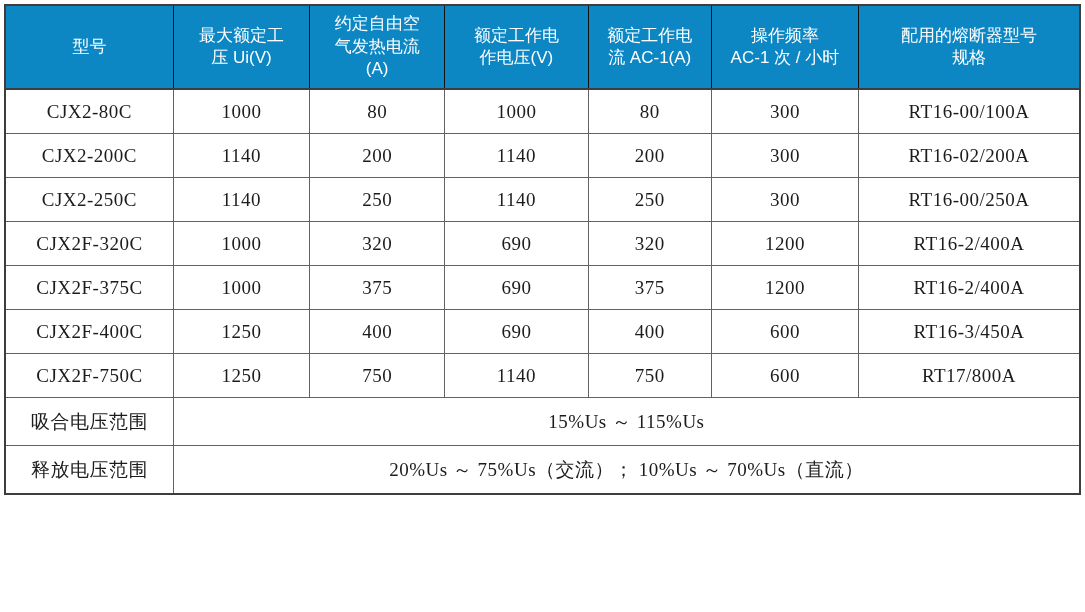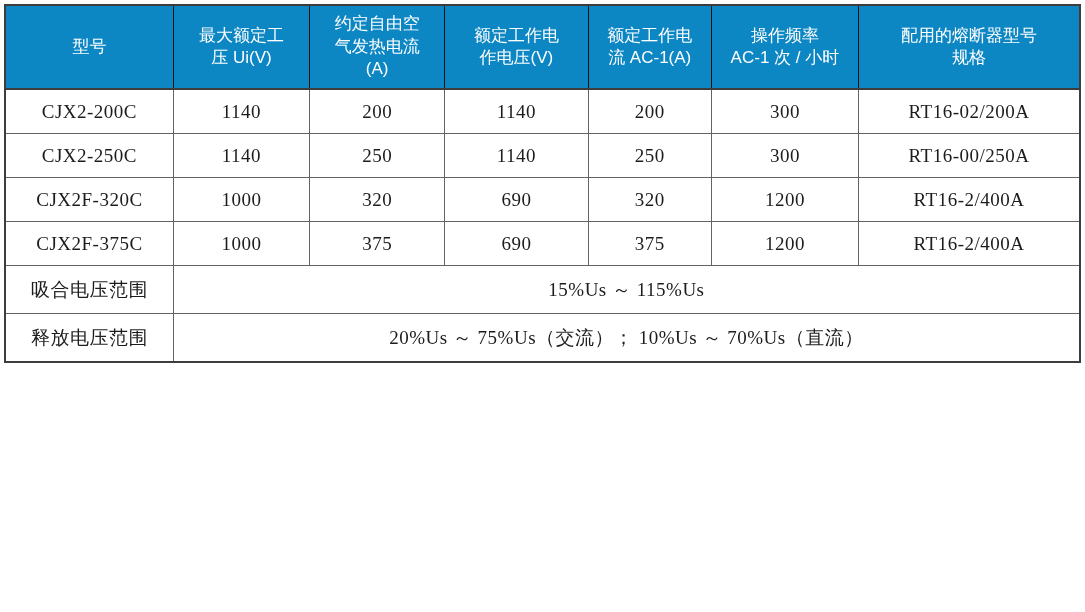--- a/index.html
+++ b/index.html
@@ -91,20 +91,29 @@
           <th>额定工作电
 流 AC-1(A)</th>
           <th>操作频率
 AC-1 次 / 小时</th>
           <th>配用的熔断器型号
 规格</th>
         </tr>
     </thead>
     <tbody>
         <tr>
+          <td>CJX2-80C</td>
+          <td>1000</td>
+          <td>80</td>
+          <td>1000</td>
+          <td>80</td>
+          <td>300</td>
+          <td>RT16-00/100A</td>
+        </tr>
+        <tr>
           <td>CJX2-200C</td>
           <td>1140</td>
           <td>200</td>
           <td>1140</td>
           <td>200</td>
           <td>300</td>
           <td>RT16-02/200A</td>
         </tr>
         <tr>
           <td>CJX2-250C</td>
@@ -126,20 +135,38 @@
         </tr>
         <tr>
           <td>CJX2F-375C</td>
           <td>1000</td>
           <td>375</td>
           <td>690</td>
           <td>375</td>
           <td>1200</td>
           <td>RT16-2/400A</td>
         </tr>
+        <tr>
+          <td>CJX2F-400C</td>
+          <td>1250</td>
+          <td>400</td>
+          <td>690</td>
+          <td>400</td>
+          <td>600</td>
+          <td>RT16-3/450A</td>
+        </tr>
+        <tr>
+          <td>CJX2F-750C</td>
+          <td>1250</td>
+          <td>750</td>
+          <td>1140</td>
+          <td>750</td>
+          <td>600</td>
+          <td>RT17/800A</td>
+        </tr>
         <tr class="footer-row">
           <td>吸合电压范围</td>
           <td class="footer-value" colspan="6">15%Us ～ 115%Us</td>
         </tr>
         <tr class="footer-row">
           <td>释放电压范围</td>
           <td class="footer-value" colspan="6">20%Us ～ 75%Us（交流）； 10%Us ～ 70%Us（直流）</td>
         </tr>
       </tbody>
   </table>

